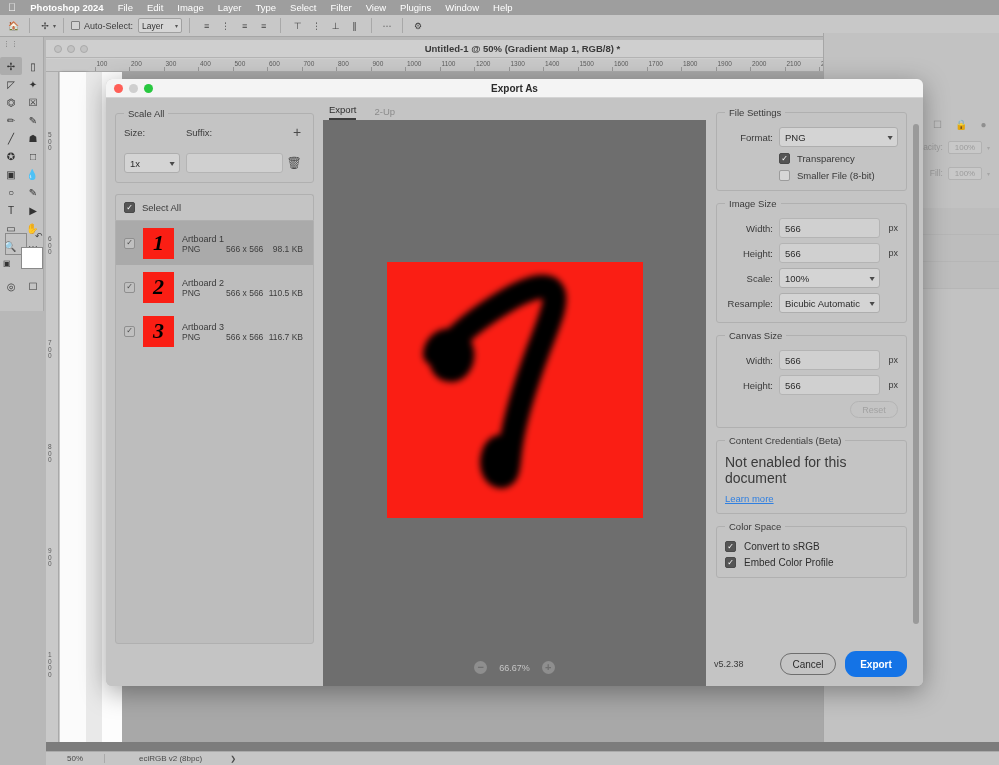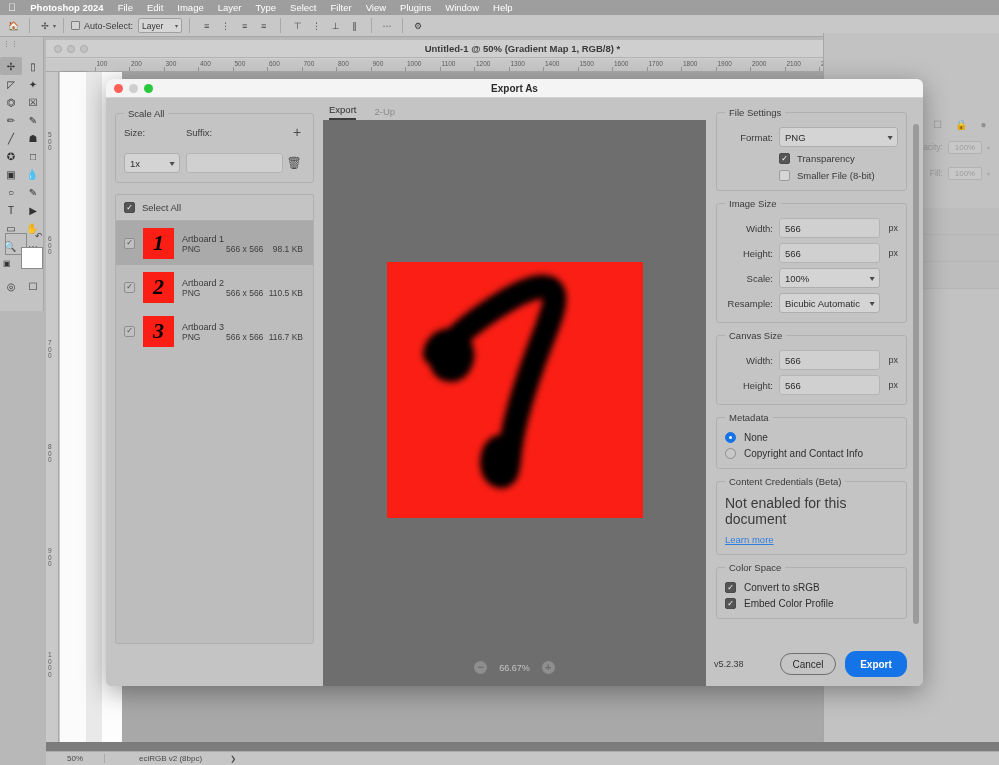--- a/index.html
+++ b/index.html
@@ -706,33 +706,25 @@
         <div class="frow">
           <span class="flabel">Width:</span>
           <span class="textbox fctl">566</span>
           <span class="funit">px</span>
         </div>
         <div class="frow">
           <span class="flabel">Height:</span>
           <span class="textbox fctl">566</span>
           <span class="funit">px</span>
         </div>
+        <div class="resetwrap">
+          <span id="reset-btn">Reset</span>
+        </div>
       </fieldset>
 
-      <fieldset class="grp">
-        <legend>Metadata</legend>
-        <div class="mrow">
-          <span class="radio on"></span>
-          <span class="ctext">None</span>
-        </div>
-        <div class="mrow">
-          <span class="radio off"></span>
-          <span class="ctext">Copyright and Contact Info</span>
-        </div>
-      </fieldset>
 
       <fieldset class="grp">
         <legend>Content Credentials (Beta)</legend>
         <div class="ctext-sm">Not enabled for this document</div>
         <a id="learn-more">Learn more</a>
       </fieldset>
 
       <fieldset class="grp">
         <legend>Color Space</legend>
         <div class="mrow">

